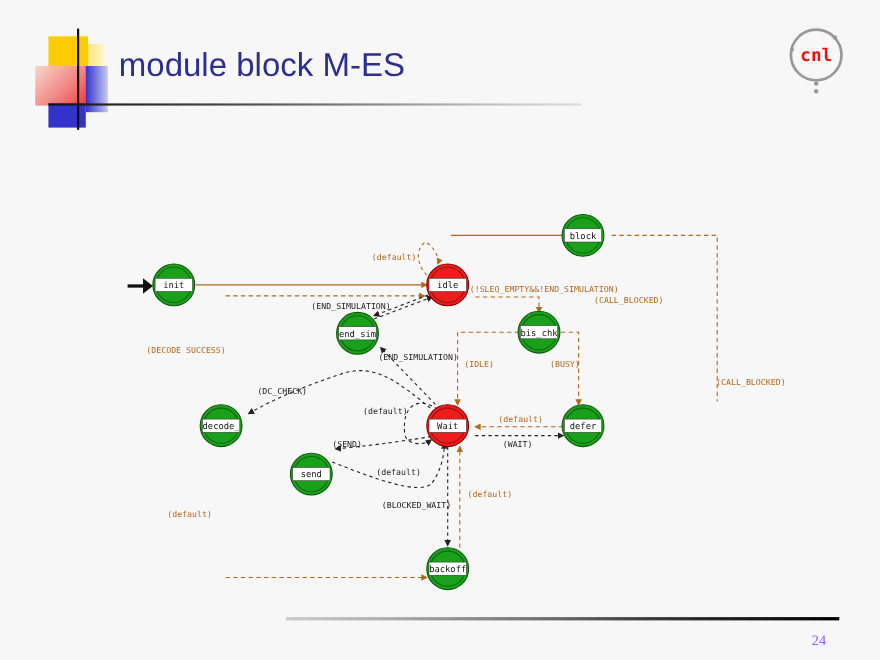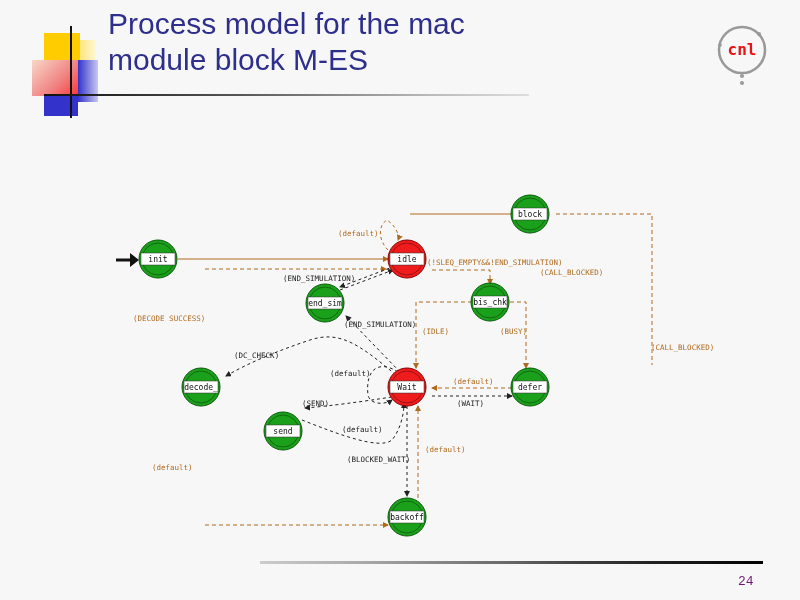--- a/index.html
+++ b/index.html
@@ -1,39 +1,39 @@
 <!DOCTYPE html>
 <html><head>
 <meta charset="utf-8">
 <style>
   html, body { margin:0; padding:0; }
   body { width:800px; height:600px; background:#f7f7f7; position:relative; overflow:hidden; font-family:"DejaVu Sans", sans-serif; }
   .title { position:absolute; left:108px; top:6px; font-family:"Liberation Sans", "DejaVu Sans", sans-serif; font-size:30px; line-height:36px; color:#2e2e8c; margin:0; font-weight:normal; }
   .deco { position:absolute; }
-  #slide-number { position:absolute; left:738px; top:574px; font-size:13px; color:#701a75; font-family:Liberation Mono, monospace; }
+  #slide-number { position:absolute; left:738px; top:574px; font-size:13px; color:#8b5cf6; font-family:Liberation Serif, serif; }
   svg#diagram { position:absolute; left:0; top:0; }
   .lbl-b { font-family:"DejaVu Sans Mono", monospace; font-size:7.5px; fill:#222; }
   .lbl-o { font-family:"DejaVu Sans Mono", monospace; font-size:7.5px; fill:#b06a1e; }
   .state-lbl { font-family:"DejaVu Sans Mono", monospace; font-size:8px; fill:#111; }
 </style>
 </head>
 <body>
 
 <div class="deco" style="left:30px;top:30px;width:80px;height:90px;">
   <div style="position:absolute;left:14px;top:3px;width:36px;height:34px;background:#ffcc00;"></div>
   <div style="position:absolute;left:50px;top:10px;width:15px;height:30px;background:linear-gradient(90deg,#ffe680,#fff6d0);"></div>
   <div style="position:absolute;left:2px;top:30px;width:48px;height:36px;background:linear-gradient(135deg,#f8d8c8 0%,#f08080 60%,#ff3030 100%);"></div>
   <div style="position:absolute;left:48px;top:30px;width:20px;height:42px;background:linear-gradient(90deg,#3333cc,#c8c8f0);"></div>
   <div style="position:absolute;left:14px;top:64px;width:34px;height:22px;background:#3333cc;"></div>
   <div style="position:absolute;left:40px;top:-4px;width:2px;height:92px;background:#111;"></div>
 </div>
 <div class="deco" style="left:44px;top:94px;width:485px;height:2px;background:linear-gradient(90deg,#111 0%,#555 40%,#bbb 80%,#ddd 100%);"></div>
 
 <h1 class="title">
-  <span>Process model for the mac</span><br>
+  <br>
   <span>module block M-ES</span>
 </h1>
 
 <svg class="deco" style="left:712px;top:22px;" width="60" height="64" viewBox="0 0 60 64">
   <circle cx="30" cy="28" r="23" fill="none" stroke="#999" stroke-width="2.5"></circle>
   <circle cx="47" cy="12" r="2" fill="#999"></circle>
   <circle cx="8" cy="23" r="1.8" fill="#999"></circle>
   <circle cx="30" cy="54" r="2" fill="#999"></circle>
   <circle cx="30" cy="61" r="2" fill="#999"></circle>
   <text x="30" y="33" text-anchor="middle" font-family="DejaVu Sans Mono, monospace" font-weight="bold" font-size="16" fill="#ee1111">cnl</text>

